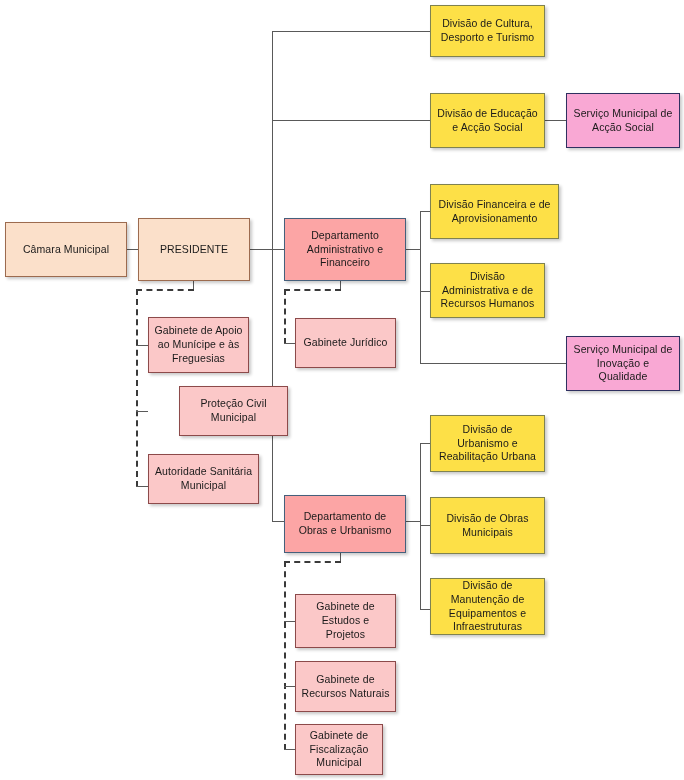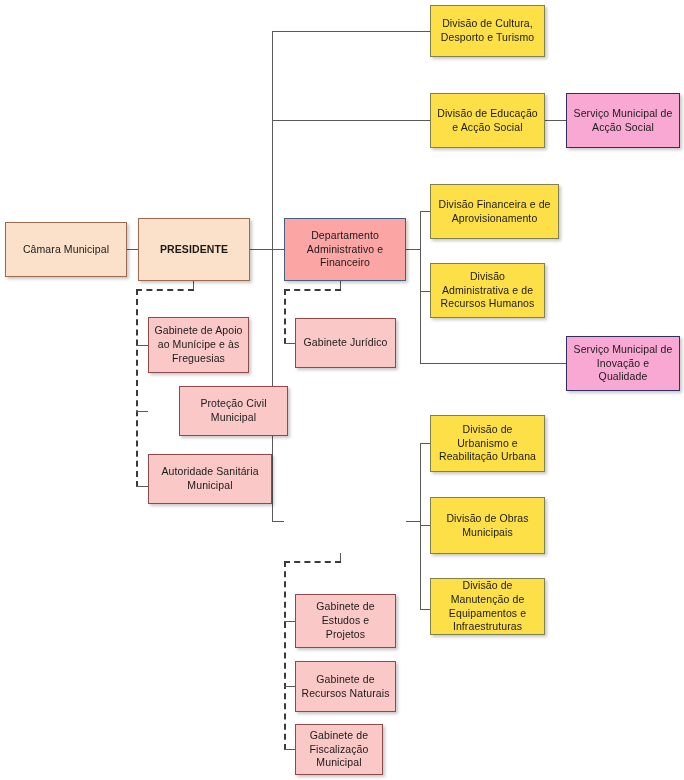--- a/index.html
+++ b/index.html
@@ -101,44 +101,45 @@
 
   <div class="edge v" style="left:340px; top:553px; height:9px;"></div>
   <div class="dash h" style="left:284px; top:561px; width:57px;"></div>
   <div class="dash v" style="left:284px; top:561px; height:189px;"></div>
   <div class="edge h" style="left:284px; top:621px; width:11px;"></div>
   <div class="edge h" style="left:284px; top:686px; width:11px;"></div>
   <div class="edge h" style="left:284px; top:749px; width:11px;"></div>
 
   <div class="node n-peach" style="left:5px; top:222px; width:122px; height:55px;">Câmara Municipal</div>
 
-  <div class="node n-peach" style="left:138px; top:218px; width:112px; height:63px;font-weight:bold;">PRESIDENTE</div>
+  <div class="node n-peach" style="left:138px; top:218px; width:112px; height:63px;">PRESIDENTE</div>
 
   <div class="node n-pink" style="left:148px; top:317px; width:101px; height:56px;">Gabinete de Apoio ao Munícipe e às Freguesias</div>
 
   <div class="node n-pink" style="left:148px; top:386px; width:109px; height:50px;margin-left:31px;">Proteção Civil Municipal</div>
 
-  <div class="node n-pink" style="left:148px; top:454px; width:124px; height:50px;">Autoridade Sanitária Municipal</div>
+  <div class="node n-pink" style="left:148px; top:454px; width:111px; height:50px;">Autoridade Sanitária Municipal</div>
 
   <div class="node n-green" style="left:430px; top:5px; width:115px; height:52px;">Divisão de Cultura, Desporto e Turismo</div>
 
   <div class="node n-green" style="left:430px; top:93px; width:115px; height:55px;">Divisão de Educação e Acção Social</div>
 
   <div class="node n-purple" style="left:566px; top:93px; width:114px; height:55px;">Serviço Municipal de Acção Social</div>
 
   <div class="node n-blue" style="left:284px; top:218px; width:122px; height:63px;">Departamento Administrativo e Financeiro</div>
 
   <div class="node n-green" style="left:430px; top:184px; width:129px; height:55px;">Divisão Financeira e de Aprovisionamento</div>
 
   <div class="node n-green" style="left:430px; top:263px; width:115px; height:55px;">Divisão Administrativa e de Recursos Humanos</div>
 
   <div class="node n-pink" style="left:295px; top:318px; width:101px; height:50px;">Gabinete Jurídico</div>
 
   <div class="node n-purple" style="left:566px; top:336px; width:114px; height:55px;">Serviço Municipal de Inovação e Qualidade</div>
 
+  <div class="node n-blue" style="left:284px; top:495px; width:122px; height:58px;">Departamento de Obras e Urbanismo</div>
 
   <div class="node n-green" style="left:430px; top:415px; width:115px; height:57px;">Divisão de Urbanismo e Reabilitação Urbana</div>
 
   <div class="node n-green" style="left:430px; top:497px; width:115px; height:57px;">Divisão de Obras Municipais</div>
 
   <div class="node n-green" style="left:430px; top:578px; width:115px; height:57px;">Divisão de Manutenção de Equipamentos e Infraestruturas</div>
 
   <div class="node n-pink" style="left:295px; top:594px; width:101px; height:54px;">Gabinete de Estudos e Projetos</div>
 
   <div class="node n-pink" style="left:295px; top:661px; width:101px; height:51px;">Gabinete de Recursos Naturais</div>

